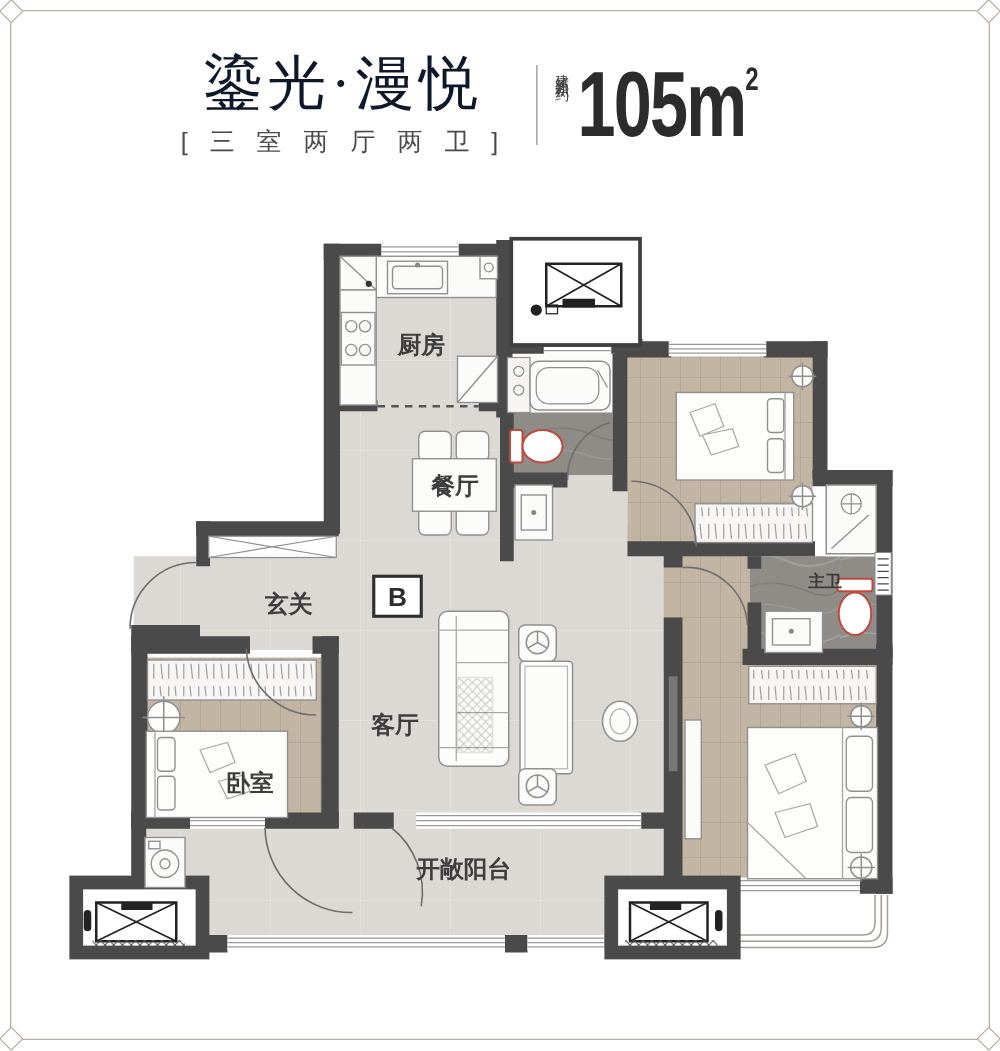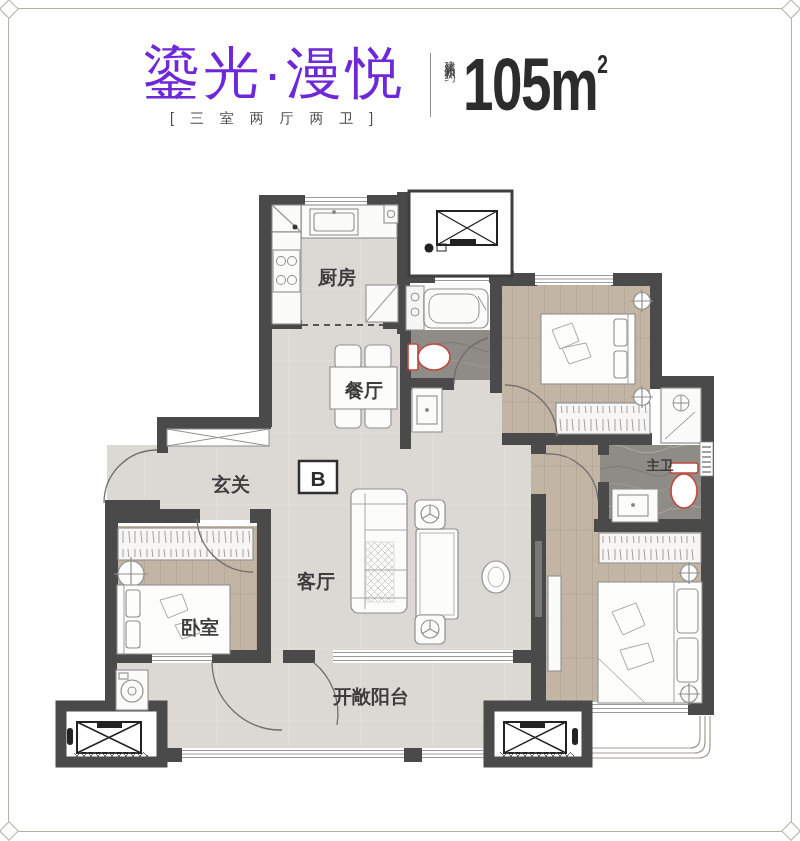--- a/index.html
+++ b/index.html
@@ -7,23 +7,23 @@
        font-family:"Liberation Sans",sans-serif;}
   
   .frame{position:absolute;left:8px;top:8px;right:8px;bottom:9px;border:1px solid #b7afa3;}
   .diamond{position:absolute;width:12px;height:12px;background:#fff;border:1px solid #b7afa3;
            transform:rotate(45deg);}
   .d-tl{left:-7px;top:-7px}.d-tr{right:-7px;top:-7px}.d-bl{left:-7px;bottom:-7px}.d-br{right:-7px;bottom:-7px}
   
   .header{position:absolute;left:0;top:42px;width:100%;display:flex;justify-content:center;
           align-items:center;}
   .title-block{text-align:center;margin-right:18px;}
-  .title{font-family:Liberation Sans, sans-serif;font-size:56px;font-weight:500;color:#6d28d9;
+  .title{font-family:Liberation Serif, serif;font-size:47px;font-weight:500;color:#0f172a;
          letter-spacing:4px;line-height:1.1;white-space:nowrap;}
-  .subtitle{font-size:14px;color:#4a4a4a;letter-spacing:6px;margin-top:6px;white-space:nowrap;}
+  .subtitle{font-size:20px;color:#4a4a4a;letter-spacing:6px;margin-top:6px;white-space:nowrap;}
   .divider{width:1px;height:64px;background:#8f8f8f;margin:0 12px 0 6px;}
   .area-label{writing-mode:vertical-rl;text-orientation:upright;font-size:11px;color:#3f3f3f;
               letter-spacing:3px;height:68px;line-height:14px;margin-right:6px;}
   .area-value{display:flex;align-items:flex-start;font-size:74px;font-weight:600;color:#2c2c2c;
               line-height:0.92;letter-spacing:-2px;transform:scaleX(.74);transform-origin:left center;}
   .area-sup{font-size:26px;font-weight:600;margin-top:0;line-height:1;}
   svg{position:absolute;left:0;top:0;}
   text{font-family:"Liberation Sans",sans-serif;}
   .room-label{font-size:19px;font-weight:600;fill:#3d3d3d;}
   .small-label{font-size:13.5px;font-weight:600;fill:#3d3d3d;}

